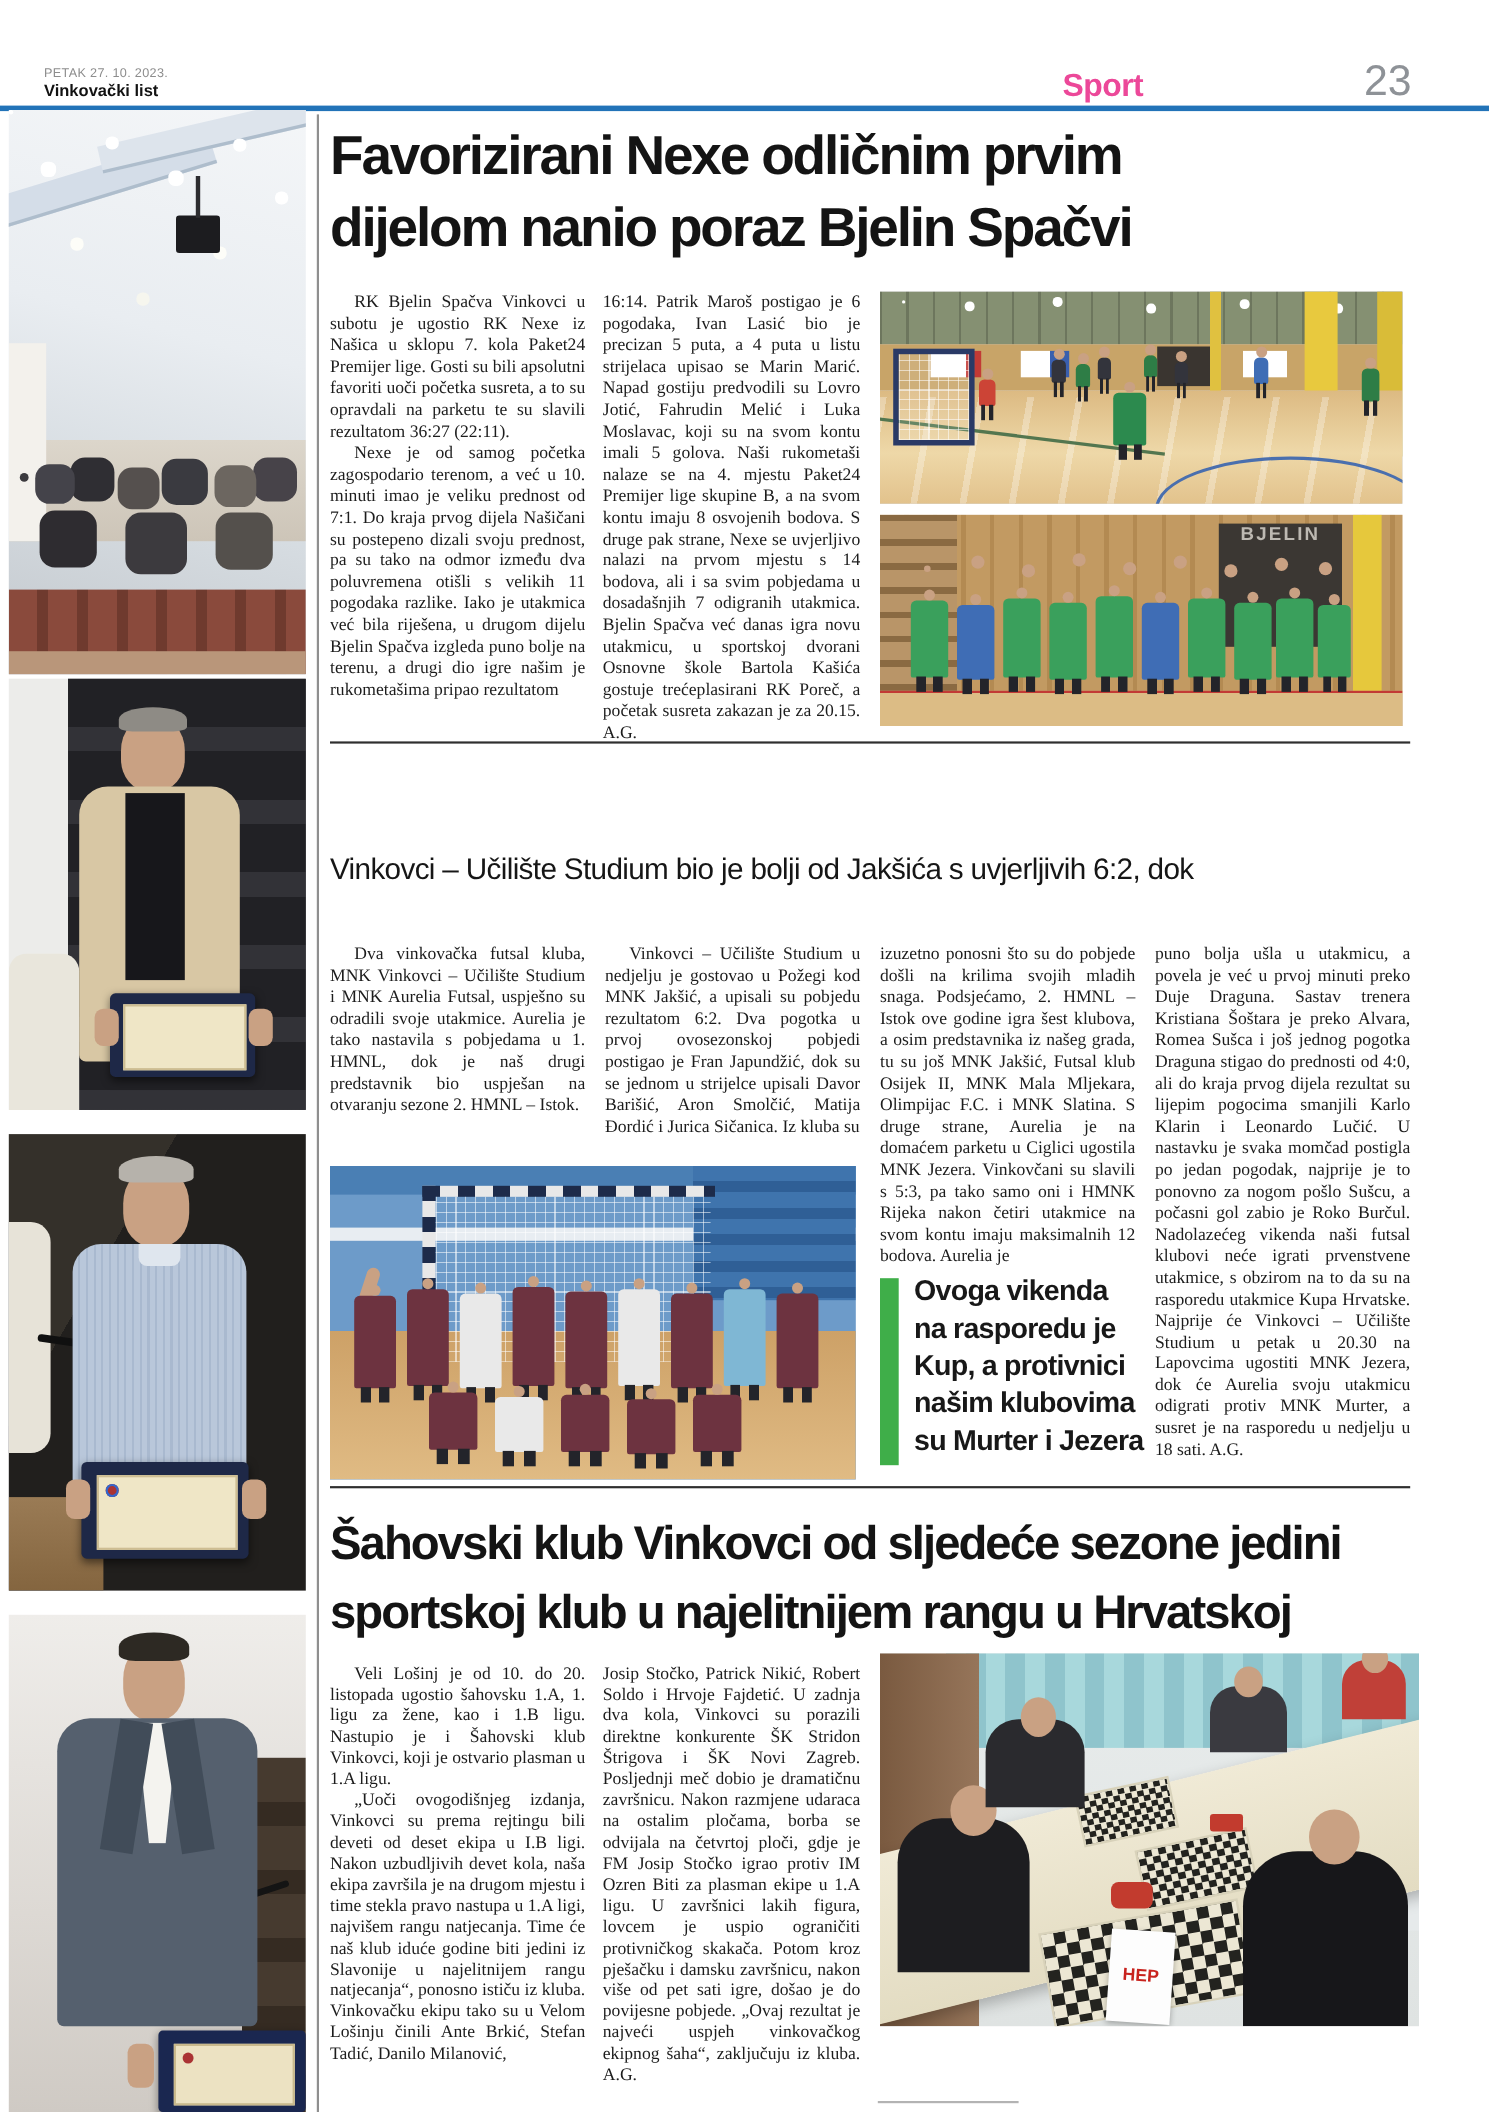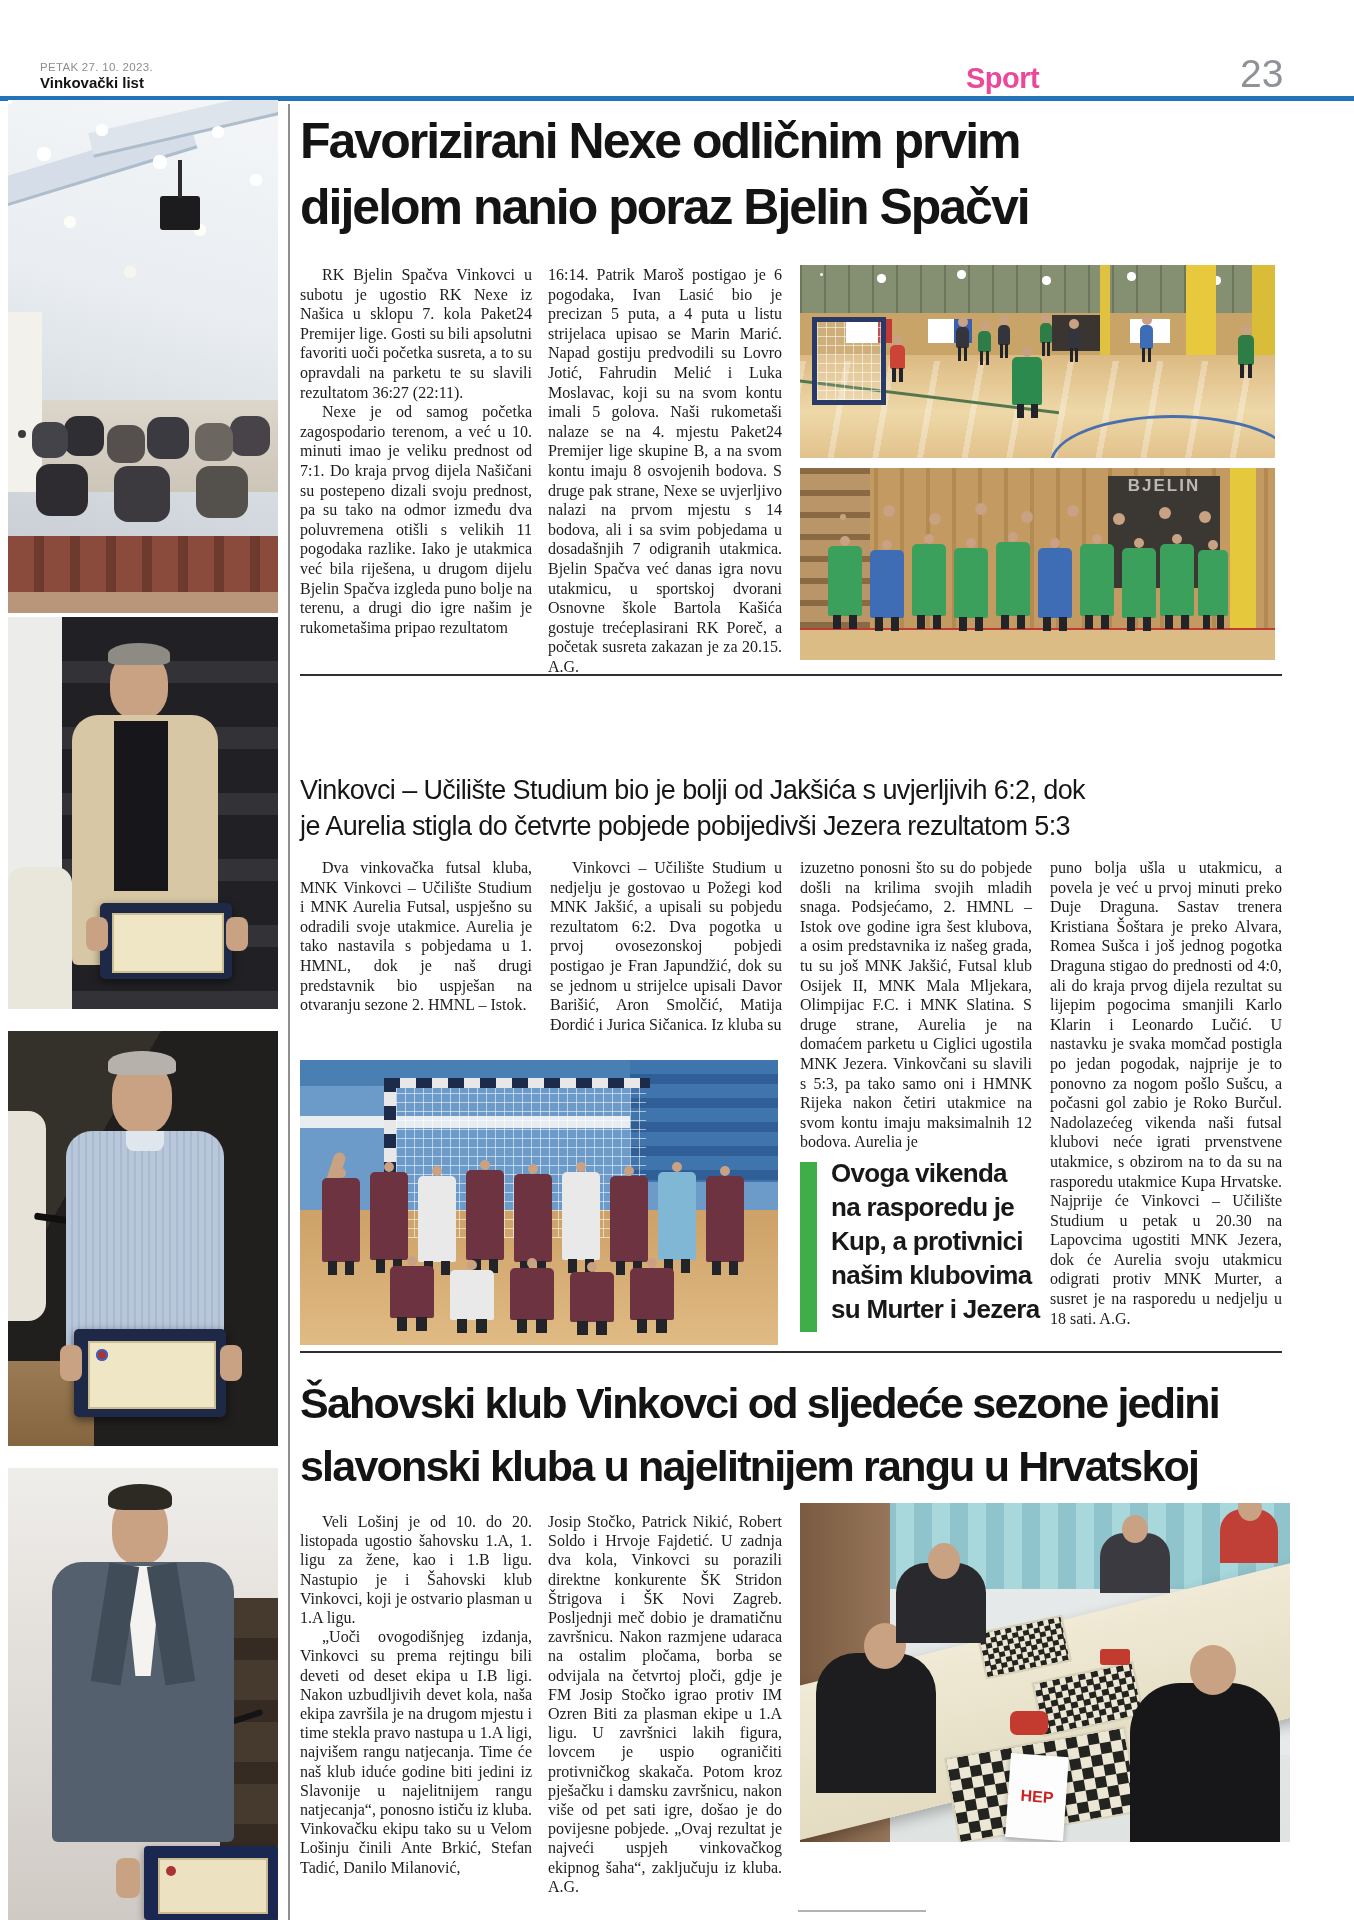--- a/index.html
+++ b/index.html
@@ -174,21 +174,20 @@
     <div class="pfig" style="left:280px;top:76px;width:34px;height:72px;background:#3aa05c;"></div>
     <div class="pfig" style="left:322px;top:80px;width:34px;height:70px;background:#3aa05c;"></div>
     <div class="pfig" style="left:360px;top:76px;width:34px;height:72px;background:#3aa05c;"></div>
     <div class="pfig" style="left:398px;top:82px;width:30px;height:66px;background:#3aa05c;"></div>
   </div>
 
   <div class="abs hrule" style="left:300px;top:674px;width:982px;"></div>
 
   <div class="abs h2sub">
     <span style="display:block;">Vinkovci – Učilište Studium bio je bolji od Jakšića s uvjerljivih 6:2, dok</span>
-    <span style="display:block;">je Aurelia stigla do četvrte pobjede pobijedivši Jezera rezultatom 5:3</span>
   </div>
 
   <div class="abs col" style="left:300px;top:858px;width:232px;">
     <p>Dva vinkovačka futsal kluba, MNK Vinkovci – Učilište Studium i MNK Aurelia Futsal, uspješno su odradili svoje utakmice. Aurelia je tako nastavila s pobjedama u 1. HMNL, dok je naš drugi predstavnik bio uspješan na otvaranju sezone 2. HMNL – Istok.</p>
   </div>
   <div class="abs col" style="left:550px;top:858px;width:232px;">
     <p>Vinkovci – Učilište Studium u nedjelju je gostovao u Požegi kod MNK Jakšić, a upisali su pobjedu rezultatom 6:2. Dva pogotka u prvoj ovosezonskoj pobjedi postigao je Fran Japundžić, dok su se jednom u strijelce upisali Davor Barišić, Aron Smolčić, Matija Đordić i Jurica Sičanica. Iz kluba su</p>
   </div>
   <div class="abs col" style="left:800px;top:858px;width:232px;">
     <p class="noind">izuzetno ponosni što su do pobjede došli na krilima svojih mladih snaga. Podsjećamo, 2. HMNL – Istok ove godine igra šest klubova, a osim predstavnika iz našeg grada, tu su još MNK Jakšić, Futsal klub Osijek II, MNK Mala Mljekara, Olimpijac F.C. i MNK Slatina. S druge strane, Aurelia je na domaćem parketu u Ciglici ugostila MNK Jezera. Vinkovčani su slavili s 5:3, pa tako samo oni i HMNK Rijeka nakon četiri utakmice na svom kontu imaju maksimalnih 12 bodova. Aurelia je</p>
@@ -228,21 +227,21 @@
     <div>na rasporedu je</div>
     <div>Kup, a protivnici</div>
     <div>našim klubovima</div>
     <div>su Murter i Jezera</div>
   </div>
 
   <div class="abs hrule" style="left:300px;top:1351px;width:982px;"></div>
 
   <div class="abs headline h3a">
     <div>Šahovski klub Vinkovci od sljedeće sezone jedini</div>
-    <div>slavonski kluba u najelitnijem rangu u Hrvatskoj</div>
+    <div>sportskoj klub u najelitnijem rangu u Hrvatskoj</div>
   </div>
 
   <div class="a3">
     <div class="abs col" style="left:300px;top:1512px;width:232px;">
       <p>Veli Lošinj je od 10. do 20. listopada ugostio šahovsku 1.A, 1. ligu za žene, kao i 1.B ligu. Nastupio je i Šahovski klub Vinkovci, koji je ostvario plasman u 1.A ligu.</p>
       <p>„Uoči ovogodišnjeg izdanja, Vinkovci su prema rejtingu bili deveti od deset ekipa u I.B ligi. Nakon uzbudljivih devet kola, naša ekipa završila je na drugom mjestu i time stekla pravo nastupa u 1.A ligi, najvišem rangu natjecanja. Time će naš klub iduće godine biti jedini iz Slavonije u najelitnijem rangu natjecanja“, ponosno ističu iz kluba. Vinkovačku ekipu tako su u Velom Lošinju činili Ante Brkić, Stefan Tadić, Danilo Milanović,</p>
     </div>
     <div class="abs col" style="left:548px;top:1512px;width:234px;">
       <p class="noind">Josip Stočko, Patrick Nikić, Robert Soldo i Hrvoje Fajdetić. U zadnja dva kola, Vinkovci su porazili direktne konkurente ŠK Stridon Štrigova i ŠK Novi Zagreb. Posljednji meč dobio je dramatičnu završnicu. Nakon razmjene udaraca na ostalim pločama, borba se odvijala na četvrtoj ploči, gdje je FM Josip Stočko igrao protiv IM Ozren Biti za plasman ekipe u 1.A ligu. U završnici lakih figura, lovcem je uspio ograničiti protivničkog skakača. Potom kroz pješačku i damsku završnicu, nakon više od pet sati igre, došao je do povijesne pobjede. „Ovaj rezultat je najveći uspjeh vinkovačkog ekipnog šaha“, zaključuju iz kluba. A.G.</p>
     </div>

